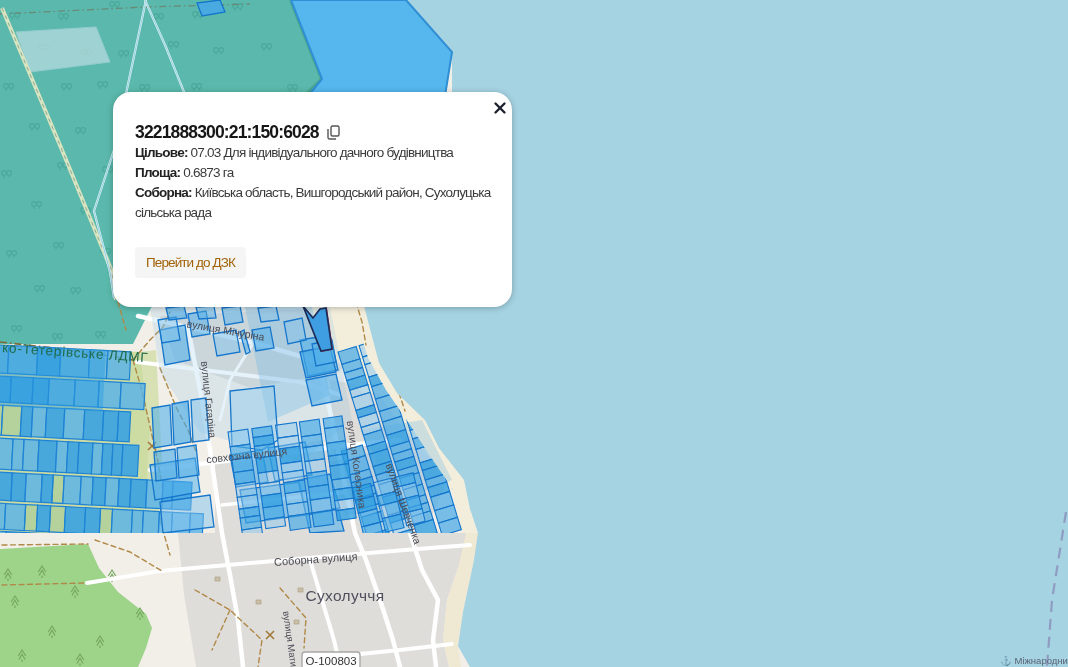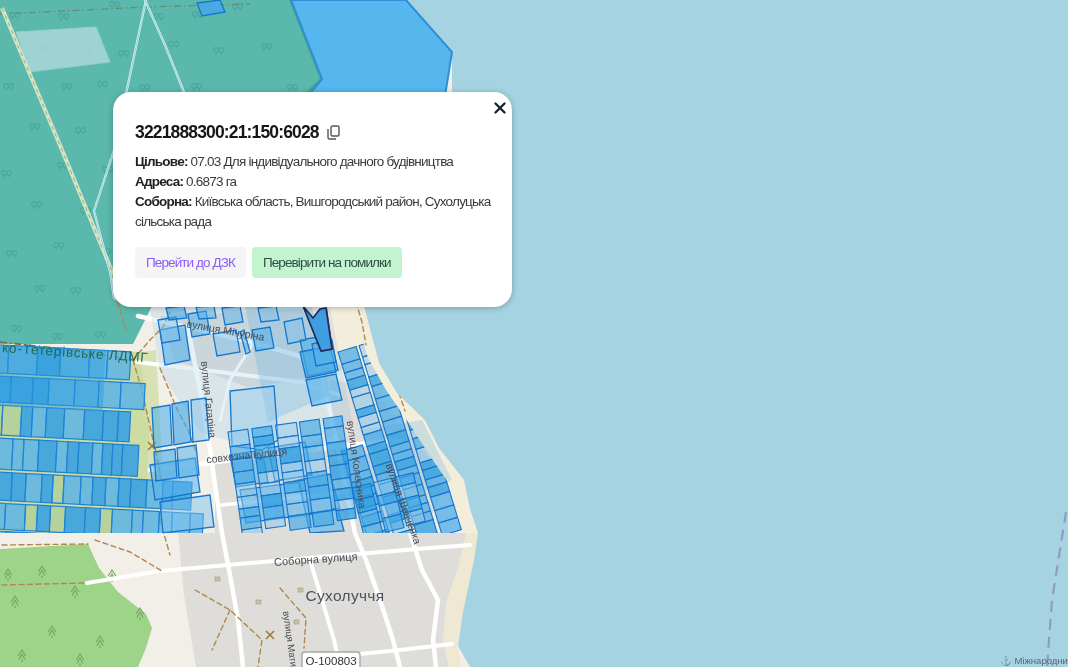--- a/index.html
+++ b/index.html
@@ -1,25 +1,25 @@
 <!DOCTYPE html>
 <html><head><meta charset="utf-8">
 <style>
 html,body{margin:0;padding:0}
 #map{position:relative;width:1068px;height:667px;overflow:hidden;font-family:"Liberation Sans",sans-serif;background:#f2efe9}
 #map > svg{position:absolute;left:0;top:0}
 #popup{position:absolute;left:113px;top:92px;width:399px;height:215px;background:#fff;border-radius:18px;
  box-shadow:0 1px 6px rgba(0,0,0,.25);box-sizing:border-box;padding:30px 20px 0 22px}
 #popup .title{font-size:17.5px;font-weight:bold;color:#161616;letter-spacing:-0.85px;white-space:nowrap}
 #popup .title svg{margin-left:8px;vertical-align:-2px}
-#popup .body{margin-top:9px;font-size:13.5px;line-height:20px;color:#3a3a3a;letter-spacing:-0.78px}
+#popup .body{font-size:13.5px;line-height:20px;color:#3a3a3a;letter-spacing:-0.78px}
 #popup .body b{color:#222}
 #popup .btns{position:absolute;left:22px;top:155px;display:flex;gap:6px}
 #popup .btn{height:31px;line-height:31px;padding:0 11px;border-radius:4px;font-size:13.5px;letter-spacing:-0.9px;white-space:nowrap}
-#popup .btn.gray{background:#f6f5f6;color:#8b5cf6}
+#popup .btn.gray{background:#f6f5f6;color:#a16207}
 #popup .btn.green{background:#c3f4d0;color:#2e4e42}
 #popup .close{position:absolute;right:5px;top:9px;width:14px;height:14px}
 </style></head>
 <body>
 <div id="map">
 <svg width="1068" height="667" viewBox="0 0 1068 667">
 <rect x="0" y="0" width="1068" height="667" fill="#f2efe9"></rect>
 <polygon points="0,549 88,544 99,568 118,592 146,614 152,628 146,648 138,667 0,667" fill="#9ed38a"></polygon>
 <g stroke="#76a85f" fill="none" stroke-width="1.2" transform="translate(42,572)">
         <polyline points="-3.8,0 0,-6 3.8,0"></polyline>
@@ -656,25 +656,24 @@
 <text x="331" y="665" font-size="11.5" fill="#333" font-weight="normal" letter-spacing="0" text-anchor="middle" font-family="Liberation Sans, sans-serif">О-100803</text>
 </svg>
 <div id="popup">
   <div class="title">3221888300:21:150:6028<svg width="13" height="15" viewBox="0 0 13 15">
           <g fill="none" stroke="#555" stroke-width="1.4">
             <rect x="4" y="1" width="8" height="10" rx="1.5"></rect>
             <path d="M9,14 L2.5,14 A1.5,1.5 0 0 1 1,12.5 L1,4"></path>
           </g>
         </svg></div>
   <div class="body"><b>Цільове:</b> 07.03 Для індивідуального дачного будівництва<br>
-  <b>Адреса:</b> 0.6873 га<br>
+  <b>Площа:</b> 0.6873 га<br>
   <b>Соборна:</b> Київська область, Вишгородський район, Сухолуцька<br>сільська рада</div>
   <div class="btns">
         <div class="btn gray">Перейти до ДЗК</div>
-        <div class="btn green">Перевірити на помилки</div>
       </div>
   <svg class="close" viewBox="0 0 14 14">
         <g stroke="#1e2430" stroke-width="2.4" stroke-linecap="round">
           <line x1="2.5" y1="2.5" x2="11.5" y2="11.5"></line>
           <line x1="11.5" y1="2.5" x2="2.5" y2="11.5"></line>
         </g>
       </svg>
 </div>
 </div>
 

